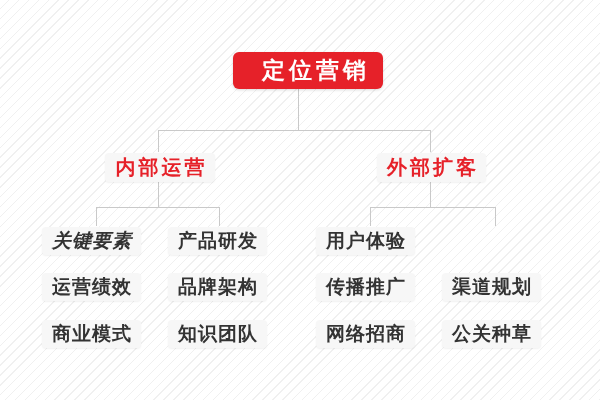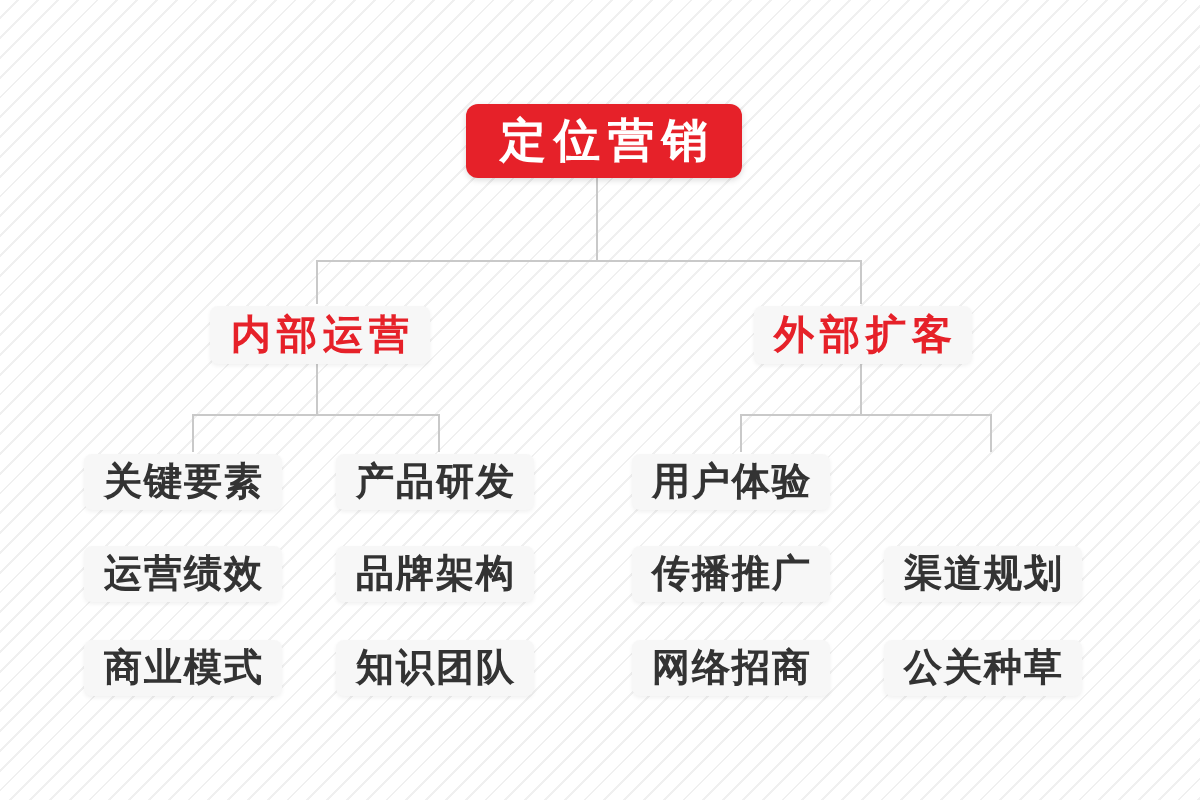--- a/index.html
+++ b/index.html
@@ -25,21 +25,21 @@
     justify-content: center;
     font-weight: bold;
     white-space: nowrap;
     border-radius: 4px;
   }
   .root-node {
     background: #e62129;
     color: #ffffff;
     font-size: 23px;
     letter-spacing: 4px;
-    padding-left: 4px; 
+    padding-left: 16px; 
     border-radius: 6px;
     box-shadow: 0 1px 3px rgba(0,0,0,0.15);
   }
   .branch-node {
     background: #f7f7f7;
     color: #e62129;
     font-size: 20px;
     letter-spacing: 3px;
     padding-left: 3px;
     box-shadow: 0 1px 2px rgba(0,0,0,0.06);
@@ -75,21 +75,21 @@
   <div class="line" style="left:430px; top:182px; width:1px; height:25px;"></div>
   <div class="line" style="left:370px; top:207px; width:126px; height:1px;"></div>
   <div class="line" style="left:370px; top:207px; width:1px; height:19px;"></div>
   <div class="line" style="left:495px; top:207px; width:1px; height:19px;"></div>
 
   <div class="node root-node" style="left:233px; top:52px; width:134px; height:37px;">定位营销</div>
 
   <div class="node branch-node" style="left:105px; top:153px; width:107px; height:29px;">内部运营</div>
   <div class="node branch-node" style="left:377px; top:153px; width:106px; height:29px;">外部扩客</div>
 
-  <div class="node leaf-node" style="left:42px; top:227px; width:98px; height:28px;">关键要素</div>
+  <div class="node leaf-node" style="left:42px; top:227px; width:98px; height:28px;font-style:italic;">关键要素</div>
   <div class="node leaf-node" style="left:168px; top:227px; width:98px; height:28px;">产品研发</div>
   <div class="node leaf-node" style="left:42px; top:273px; width:98px; height:28px;">运营绩效</div>
   <div class="node leaf-node" style="left:168px; top:273px; width:98px; height:28px;">品牌架构</div>
   <div class="node leaf-node" style="left:42px; top:320px; width:98px; height:28px;">商业模式</div>
   <div class="node leaf-node" style="left:168px; top:320px; width:98px; height:28px;">知识团队</div>
 
   <div class="node leaf-node" style="left:316px; top:227px; width:98px; height:28px;text-align:center;">用户体验</div>
   <div class="node leaf-node" style="left:316px; top:273px; width:98px; height:28px;">传播推广</div>
   <div class="node leaf-node" style="left:316px; top:320px; width:98px; height:28px;">网络招商</div>
   <div class="node leaf-node" style="left:442px; top:273px; width:98px; height:28px;">渠道规划</div>

